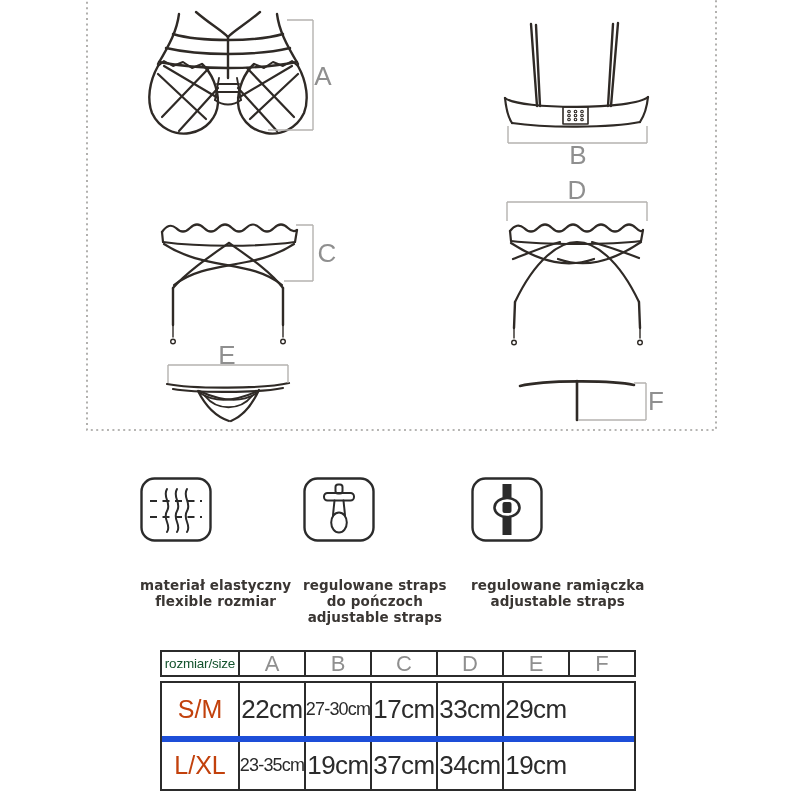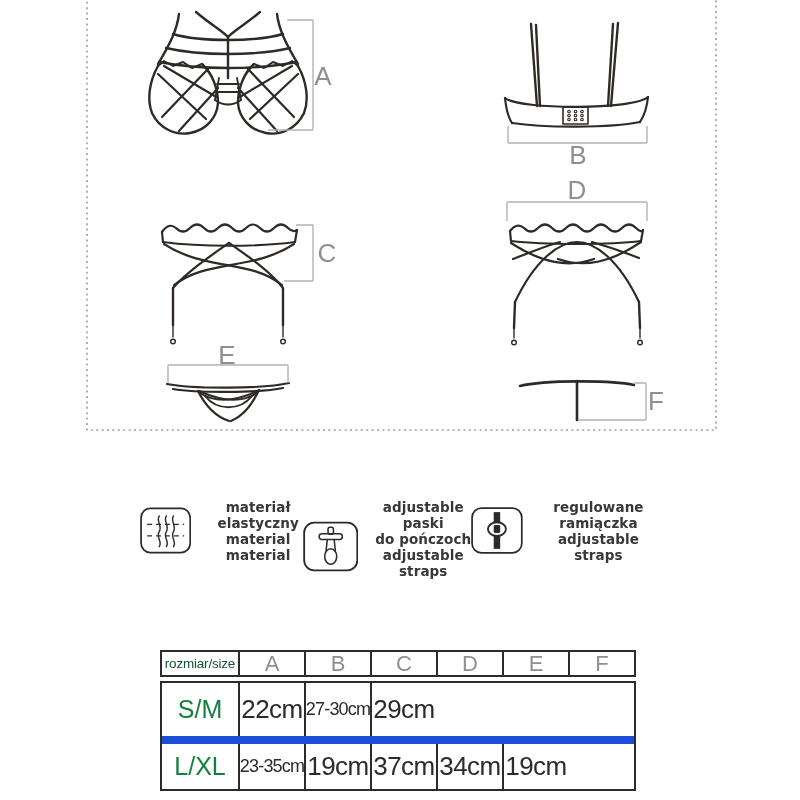--- a/index.html
+++ b/index.html
@@ -13,47 +13,47 @@
   
   .mlabel {
     position:absolute; transform:translate(-50%,-50%);
     font-size:26px; color:#8f8f8f; line-height:1;
     font-family:"Liberation Sans", sans-serif;
   }
 
   
   .feature {
     position:absolute; top:477px;
-    display:flex; align-items:flex-end;gap:13px;
+    display:flex; flex-direction:column; align-items:flex-start;gap:13px;
   }
   .feature .cap {
     margin-top:22px; text-align:center;
     font-family:"DejaVu Sans", sans-serif;
     font-weight:bold; font-size:13.5px; line-height:16px;
     color:#3a3633; letter-spacing:0.1px;
   }
 
   
   .size-table { position:absolute; left:160px; top:650px; width:476px; }
   .size-table * { box-sizing:border-box; }
   .t-head {
     display:grid; grid-template-columns:76px repeat(6,66px);
     border:2px solid #2b2b2b; height:27px;
   }
   .t-body { border:2px solid #2b2b2b; margin-top:4px; }
   .t-row { display:grid; grid-template-columns:76px repeat(6,66px); height:53px; }
-  .t-row + .t-row { border-top:8px solid #1d4ed8; }
+  .t-row + .t-row { border-top:6px solid #1d4ed8; }
   .cell {
     display:flex; align-items:center; justify-content:center;
     overflow:hidden; white-space:nowrap;
   }
   .cell + .cell { border-left:2px solid #2b2b2b; }
   .corner { font-size:13.5px; color:#14532d; letter-spacing:-0.2px; }
   .colhead { font-size:22px; color:#8f8f8f; }
-  .rowlabel { font-size:25px; color:#15803d; }
+  .rowlabel { font-size:25px; color:#c2410c; }
   .val { font-size:26px; color:#2b2b2b; letter-spacing:-0.5px; }
   .val.small { font-size:18px; letter-spacing:-0.8px; }
 </style>
 </head>
 <body>
 
 <svg id="art" width="800" height="800" viewBox="0 0 800 800">
 
   <rect x="87" y="-8" width="629" height="438" fill="none" stroke="#9f9d9a" stroke-width="1.6" stroke-dasharray="2 3.4"></rect>
 
@@ -210,37 +210,37 @@
       <path d="M10,40 L62,40" fill="none"></path>
     </g>
     <g fill="none" stroke="#2b2b2b" stroke-width="2" stroke-linecap="round">
       <path d="M27,12 c-5,8 5,14 0,22 c-5,8 5,14 0,21"></path>
       <path d="M37,12 c-5,8 5,14 0,22 c-5,8 5,14 0,21"></path>
       <path d="M47,12 c-5,8 5,14 0,22 c-5,8 5,14 0,21"></path>
     </g>
   </svg>
   <div class="cap">
     <div>materiał elastyczny</div>
-    <div>material material</div>
+    <div>flexible rozmiar</div>
   </div>
 </div>
 
 <div class="feature" style="left:303px; width:172px">
   <svg width="72" height="65" viewBox="0 0 72 65">
     <rect x="1.5" y="1.5" width="69" height="62" rx="13" fill="#fff" stroke="#2b2b2b" stroke-width="2.4"></rect>
     <g fill="none" stroke="#2b2b2b" stroke-width="2" stroke-linecap="round" stroke-linejoin="round">
       <rect x="32.5" y="7.5" width="7" height="9" rx="2.5"></rect>
       <rect x="21" y="16" width="30" height="7.5" rx="3.5"></rect>
       <path d="M31.5,23.5 C31,29 30.3,34 30,38.5"></path>
       <path d="M40.5,23.5 C41,29 41.7,34 42,38.5"></path>
       <ellipse cx="36" cy="45.5" rx="7.8" ry="10"></ellipse>
     </g>
   </svg>
   <div class="cap">
-    <div>adjustable paski</div>
+    <div>regulowane straps</div>
     <div>do pończoch</div>
     <div>adjustable straps</div>
   </div>
 </div>
 
 <div class="feature" style="left:471px; width:190px">
   <svg width="72" height="65" viewBox="0 0 72 65">
     <rect x="1.5" y="1.5" width="69" height="62" rx="13" fill="#fff" stroke="#2b2b2b" stroke-width="2.4"></rect>
     <rect x="31.5" y="7" width="9" height="51" fill="#2b2b2b"></rect>
     <ellipse cx="36" cy="30.5" rx="12.5" ry="9.5" fill="#ffffff" stroke="#2b2b2b" stroke-width="2.6"></ellipse>
@@ -260,20 +260,22 @@
     <div class="cell colhead">C</div>
     <div class="cell colhead">D</div>
     <div class="cell colhead">E</div>
     <div class="cell colhead">F</div>
   </div>
   <div class="t-body">
     <div class="t-row">
       <div class="cell rowlabel">S/M</div>
       <div class="cell val">22cm</div>
       <div class="cell val small">27-30cm</div>
+      <div class="cell val">17cm</div>
+      <div class="cell val">33cm</div>
       <div class="cell val">29cm</div>
     </div>
     <div class="t-row">
       <div class="cell rowlabel">L/XL</div>
       <div class="cell val small">23-35cm</div>
       <div class="cell val">19cm</div>
       <div class="cell val">37cm</div>
       <div class="cell val">34cm</div>
       <div class="cell val">19cm</div>
     </div>

